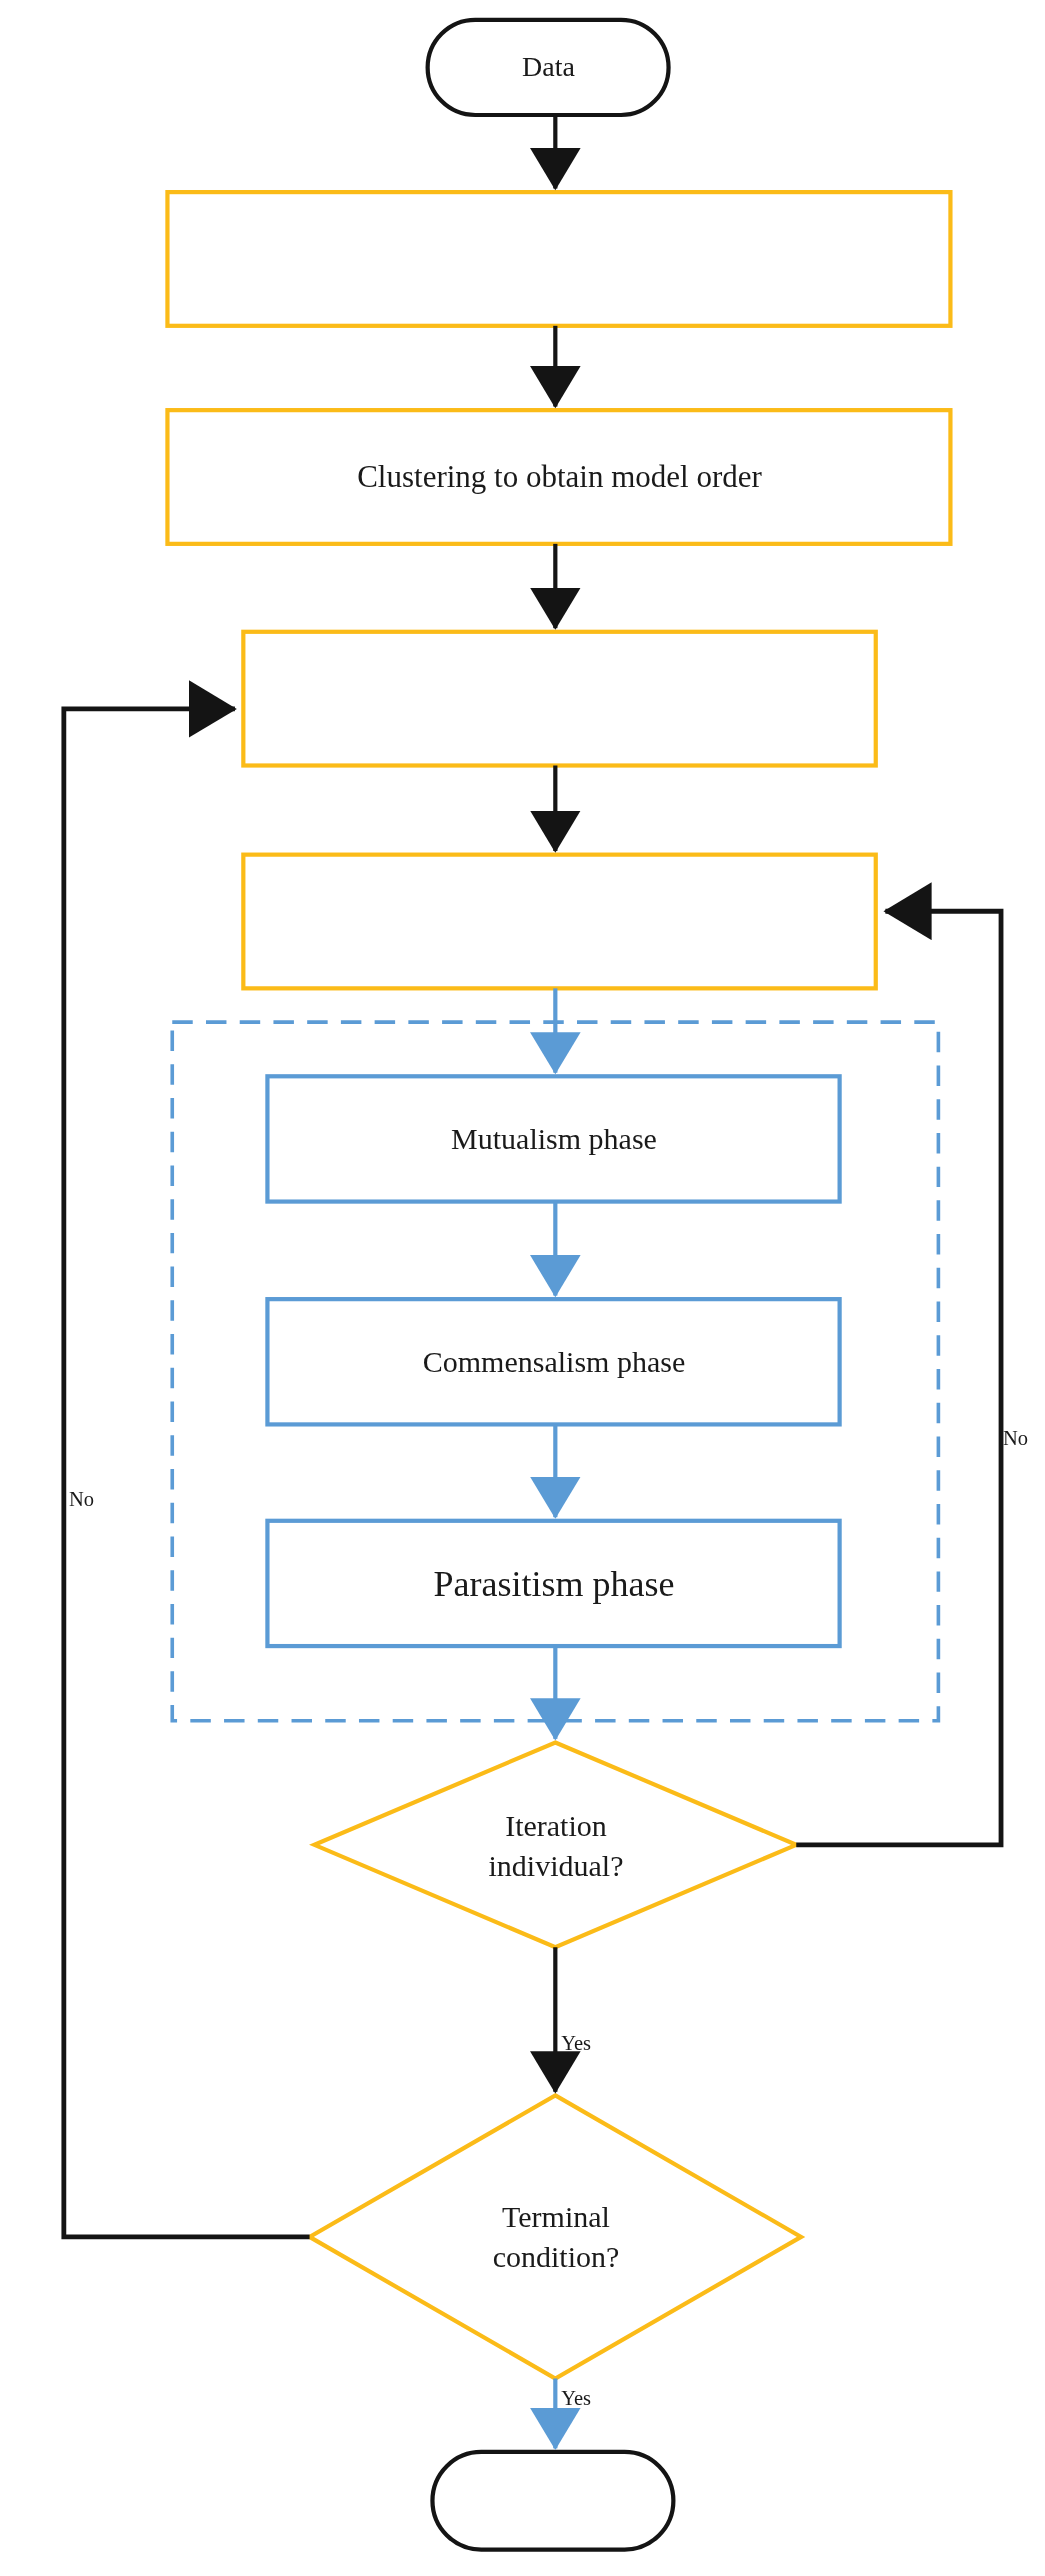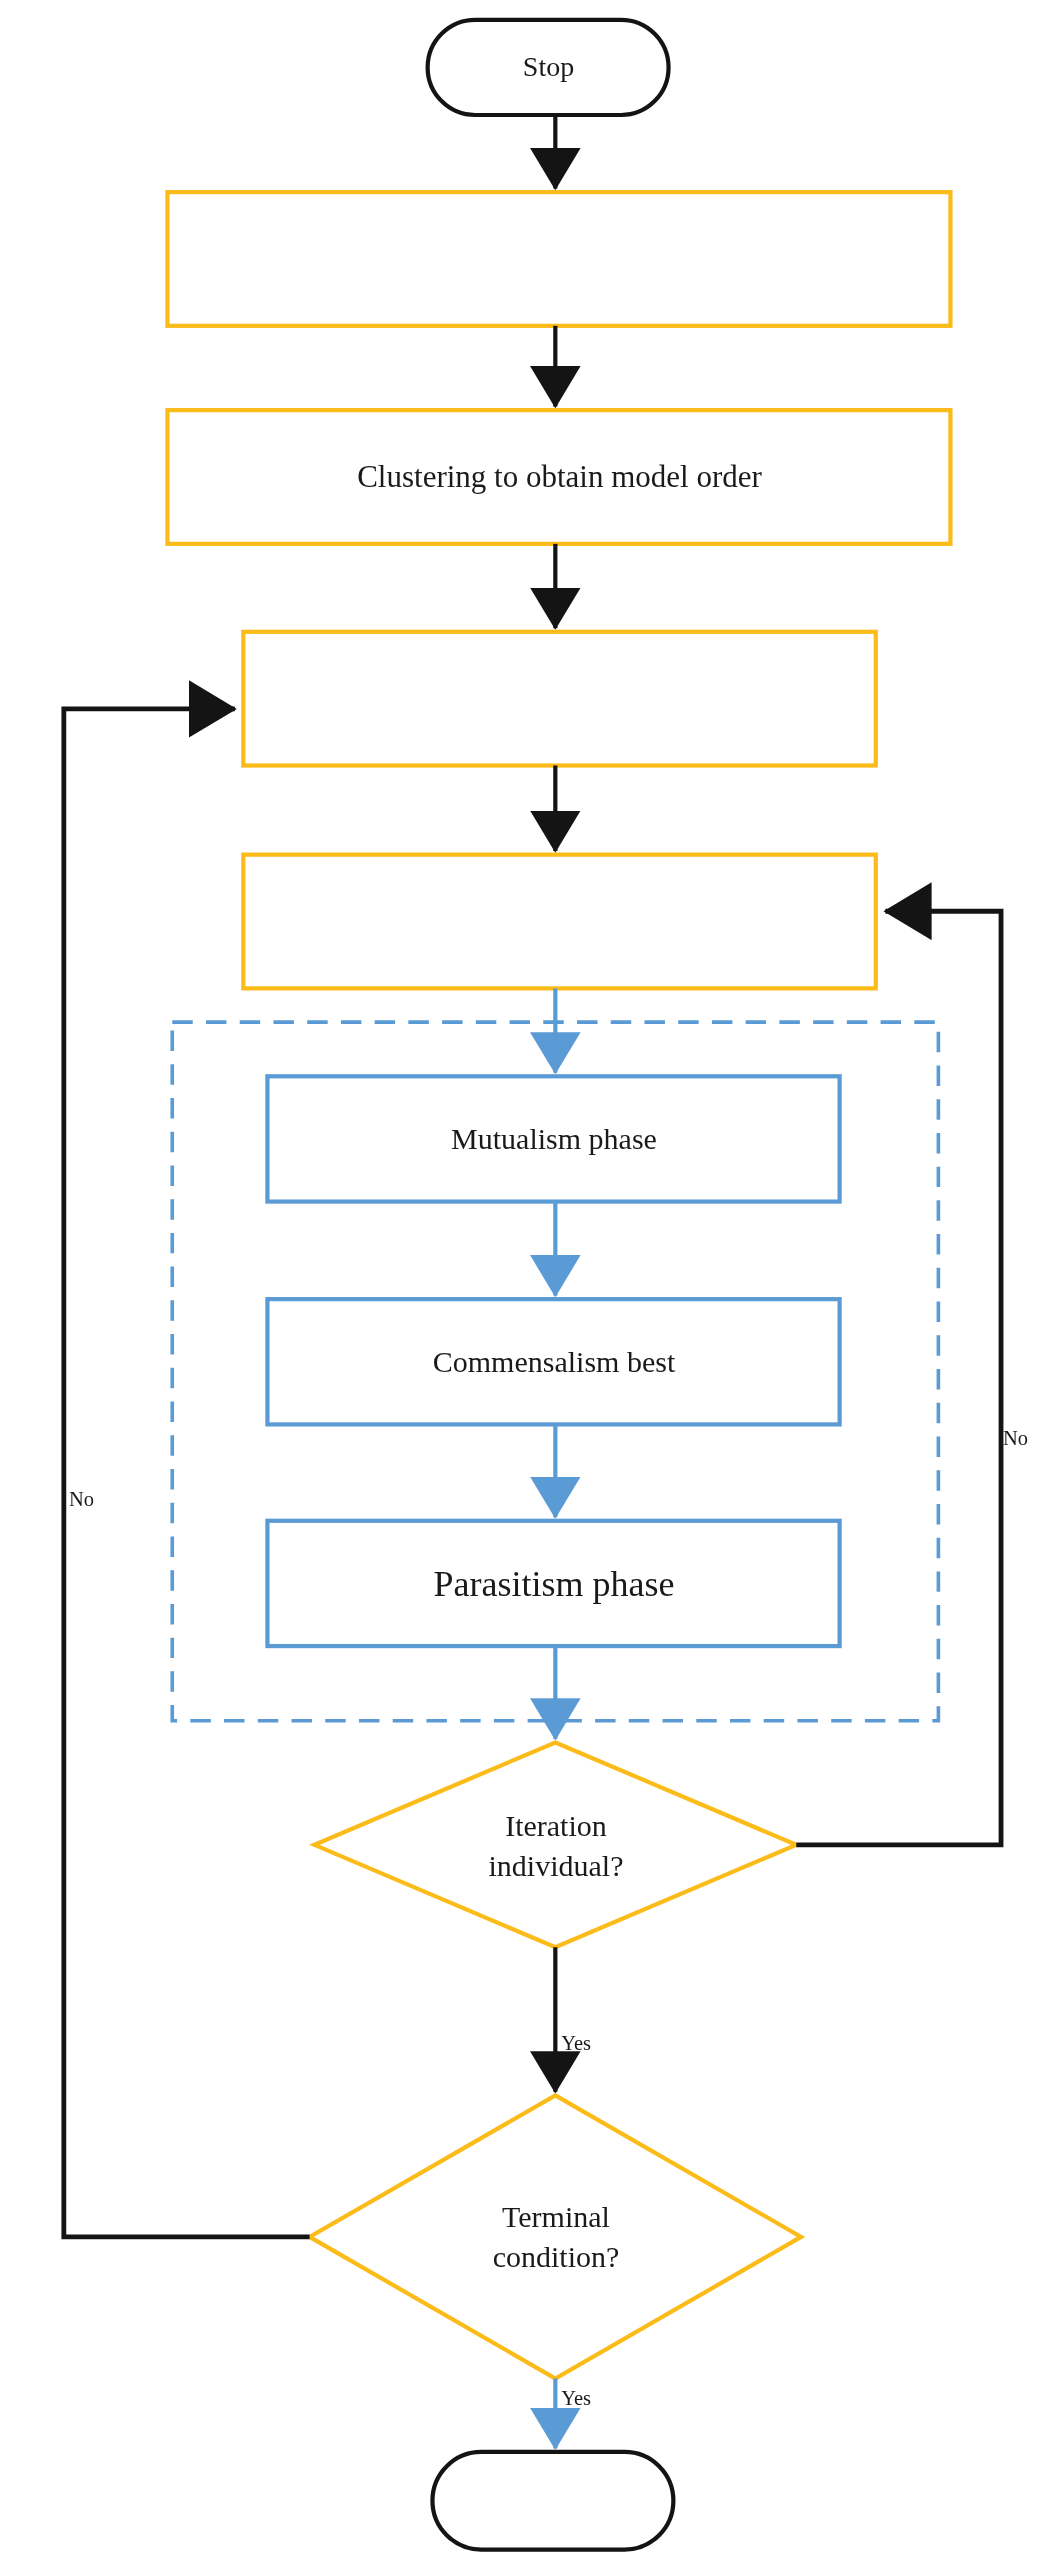--- a/index.html
+++ b/index.html
@@ -80,30 +80,30 @@
 
     <path d="M1322,3062 L1662,3062 L1662,1512 L1470,1512" fill="none" stroke="#141414" stroke-width="8" marker-end="url(#ah-black)"></path>
 
     <line x1="922" y1="3232" x2="922" y2="3472" stroke="#141414" stroke-width="7" marker-end="url(#ah-black)"></line>
 
     <path d="M514,3713 L106,3713 L106,1176 L390,1176" fill="none" stroke="#141414" stroke-width="8" marker-end="url(#ah-black)"></path>
 
     <line x1="922" y1="3948" x2="922" y2="4064" stroke="#5B9BD5" stroke-width="7" marker-end="url(#ah-blue)"></line>
   </svg>
 
-  <div class="node-label" style="left:428px;top:19px;width:241px;height:95px;font-size:28px;">Stop</div>
+  <div class="node-label" style="left:428px;top:19px;width:241px;height:95px;font-size:28px;">Data</div>
 
 
   <div class="node-label" style="left:168px;top:410px;width:783px;height:134px;font-size:31px;">Clustering to obtain model order</div>
 
 
 
   <div class="node-label" style="left:268px;top:1076px;width:572px;height:125px;font-size:30px;">Mutualism phase</div>
 
-  <div class="node-label" style="left:268px;top:1299px;width:572px;height:125px;font-size:30px;">Commensalism best</div>
+  <div class="node-label" style="left:268px;top:1299px;width:572px;height:125px;font-size:30px;">Commensalism phase</div>
 
   <div class="node-label" style="left:268px;top:1521px;width:572px;height:125px;font-size:36px;">Parasitism phase</div>
 
   <div class="node-label" style="left:375px;top:1773px;width:362px;height:145px;font-size:30px;line-height:1.32;">Iteration
 individual?</div>
 
   <div class="node-label" style="left:375px;top:2164px;width:362px;height:145px;font-size:30px;line-height:1.32;">Terminal
 condition?</div>
 
 

